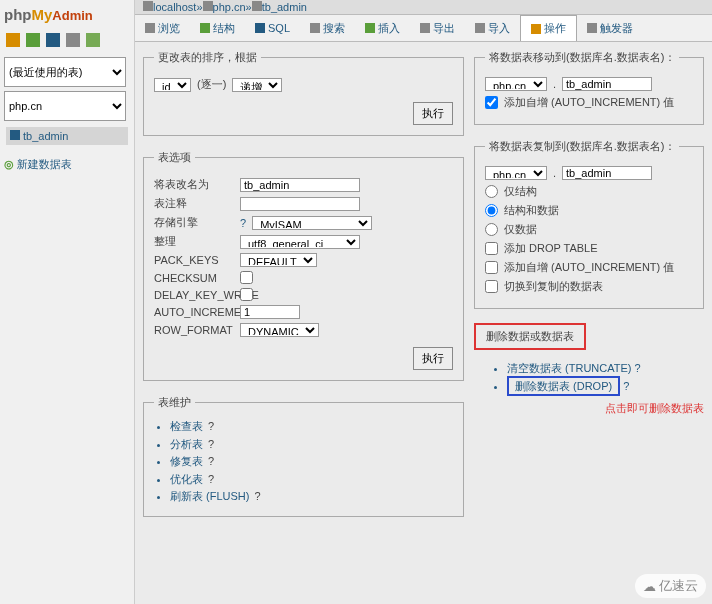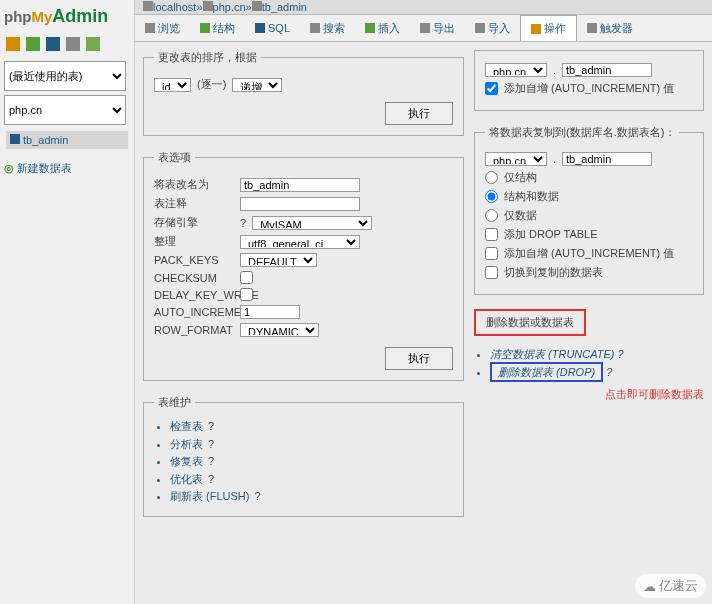--- a/index.html
+++ b/index.html
@@ -1,20 +1,20 @@
 <!DOCTYPE html>
 <html><head>
 <meta charset="utf-8">
 <style>
 * { box-sizing: border-box; margin: 0; padding: 0; }
 body { font-family: Arial, sans-serif; font-size: 11px; background: #f5f5f5; color: #444; width: 712px; height: 604px; overflow: hidden; }
 .layout { display: flex; height: 100%; }
 .sidebar { width: 135px; background: #f0f0f0; border-right: 1px solid #ccc; }
 .logo { padding: 6px 4px; font-weight: bold; font-size: 15px; }
-.logo .p1 { color: #666; } .logo .p2 { color: #d68c00; } .logo .p3 { color: #15803d; font-size: 18px; }
+.logo .p1 { color: #666; } .logo .p2 { color: #d68c00; } .logo .p3 { color: #c2410c; font-size: 13px; }
 .side-icons { display: flex; gap: 6px; padding: 4px 6px 8px; }
 .side-icons span { width: 14px; height: 14px; display: inline-block; }
 .sel { width: 122px; margin: 2px 4px; font-size: 11px; border: 1px solid #999; background: #fff; height: 30px; }
 .tree { padding: 4px 6px; }
 .tree-item { padding: 3px 0 3px 14px; color: #235a81; }
 .tree-item.db { background: #d5d5d5; padding-left: 4px; }
 .new-tbl { color: #235a81; padding: 6px 4px; margin-top: 2px; }
 .new-tbl .plus { color: #5a9e3a; font-weight: bold; }
 .main { flex: 1; background: #ebebeb; display: flex; flex-direction: column; overflow: auto; }
 .bc { background: #ddd; padding: 1px 8px; font-size: 11px; color: #235a81; display: flex; align-items: flex-start; border-bottom: 1px solid #bbb; }
@@ -22,28 +22,28 @@
 .tabs .tab { padding: 5px 10px; color: #235a81; cursor: pointer; display: flex; gap: 3px; align-items: center; }
 .tabs .tab.active { background: #fff; border-top: 1px solid #aaa; border-left: 1px solid #aaa; border-right: 1px solid #aaa; }
 .cols { display: flex; gap: 10px; padding: 8px; }
 .colL { flex: 1; } .colR { width: 230px; }
 fieldset { border: 1px solid #aaa; padding: 8px 10px 10px; margin-bottom: 14px; background: #ebebeb; }
 legend { padding: 0 4px; color: #444; font-size: 11px; }
 .row { display: flex; align-items: center; gap: 6px; margin: 4px 0; }
 .lbl { width: 80px; font-size: 11px; }
 select.s, input.inp { font-size: 11px; border: 1px solid #999; background: #fff; height: 14px; padding: 1px 3px; }
 .inp { width: 120px; }
-.btn { border: 1px solid #888; background: #eee; padding: 3px 22px; font-size: 11px; cursor: pointer; }
+.btn { border: 1px solid #888; background: #eee; padding: 3px 8px; font-size: 11px; cursor: pointer; }
 .exec-row { text-align: right; padding-top: 6px; }
 .maint { padding-left: 16px; }
 .maint li { color: #235a81; line-height: 1.6; list-style: disc; }
 .maint li .q { color: #444; margin-left: 2px; }
 .redbox { border: 2px solid #d33; display: inline-block; padding: 4px 10px; margin-bottom: 10px; }
 .bluebox { border: 2px solid #2a4bcc; padding: 2px 6px; }
-.droplist li { list-style: disc; margin-left: 16px; color: #235a81; line-height: 1.6; font-style: italic; }
+.droplist li { list-style: disc; margin-left: 33px; color: #235a81; line-height: 1.6; }
 .warn { color: #d33; text-align: right; padding-top: 6px; font-size: 11px; }
 .badge { position: absolute; right: 6px; bottom: 6px; background: rgba(255,255,255,0.8); border-radius: 12px; padding: 3px 8px; color: #888; display: flex; align-items: center; gap: 3px; font-size: 13px; }
 .ci { width: 10px; height: 10px; display: inline-block; }
 .help { color: #235a81; cursor: pointer; }
 </style>
 </head>
 <body>
 
 <div class="layout">
   <div class="sidebar">
@@ -181,20 +181,21 @@
             <li><a>分析表</a> <span class="q help">?</span></li>
             <li><a>修复表</a> <span class="q help">?</span></li>
             <li><a>优化表</a> <span class="q help">?</span></li>
             <li><a>刷新表 (FLUSH)</a> <span class="q help">?</span></li>
           </ul>
         </fieldset>
       </div>
 
       <div class="colR">
         <fieldset>
+          <legend>将数据表移动到(数据库名.数据表名)：</legend>
           <div class="row">
             <select class="s"><option>php.cn</option></select>
             <span>.</span>
             <input class="inp" style="width: 90px;" value="tb_admin">
           </div>
           <div class="row">
               <input type="checkbox" checked="" style="">
               <span>添加自增 (AUTO_INCREMENT) 值</span>
             </div>
         </fieldset>

